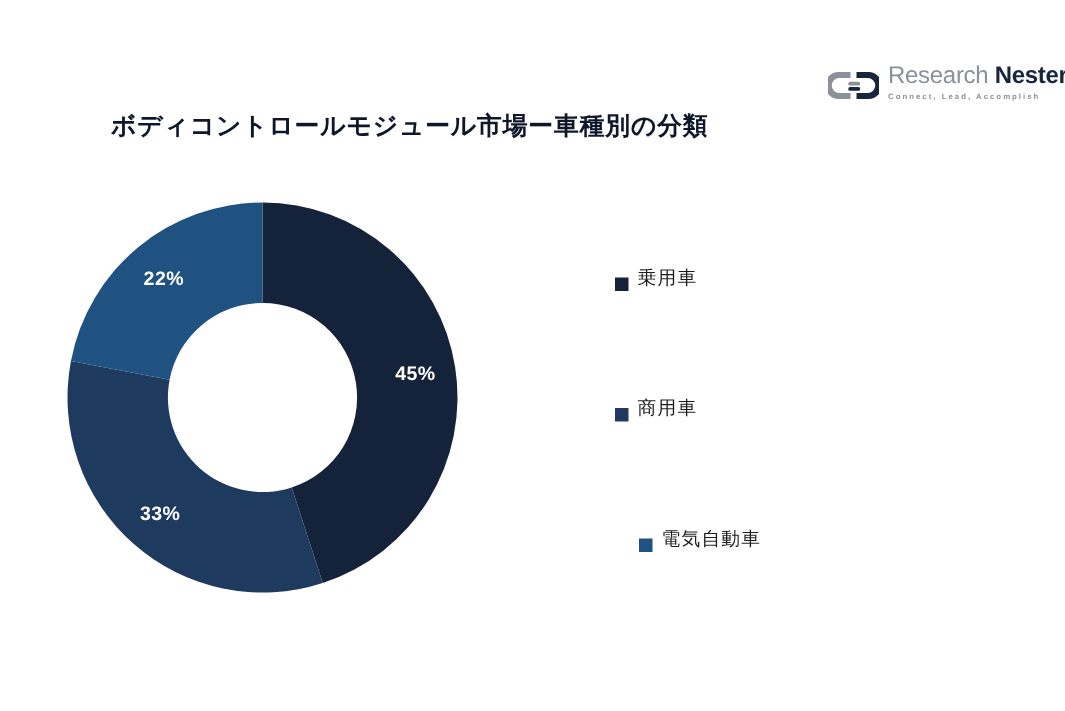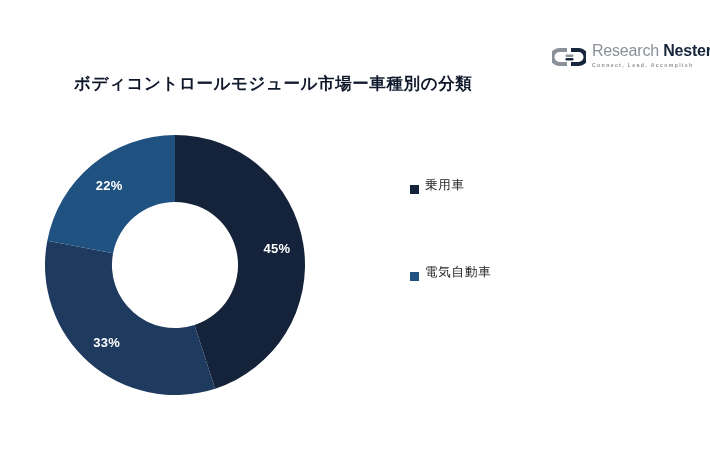--- a/index.html
+++ b/index.html
@@ -100,21 +100,21 @@
     left: 410px;
     top: 178px;
     width: 190px;
   }
   .legend-item {
     display: flex;
     align-items: flex-end;
     height: 16px;
     margin-bottom: 71px;
   }
-  .legend-item:last-child { margin-bottom: 0; }
+  .legend-item:last-child { margin-bottom: 0; margin-left: 16px; }
   .legend-swatch {
     width: 9px;
     height: 9px;
     flex: 0 0 auto;
     margin-right: 6px;
   }
   .legend-label {
     font-size: 12.5px;
     font-weight: 400;
     color: #1c1c1c;
@@ -154,16 +154,20 @@
       </g>
   </svg>
 </div>
 
 <div id="chart-legend">
     <div class="legend-item">
       <span class="legend-swatch" style="background: rgb(20, 34, 58);"></span>
       <span class="legend-label">乗用車</span>
     </div>
     <div class="legend-item">
+      <span class="legend-swatch" style="background: rgb(30, 58, 95);"></span>
+      <span class="legend-label">商用車</span>
+    </div>
+    <div class="legend-item">
       <span class="legend-swatch" style="background: rgb(31, 82, 128);"></span>
       <span class="legend-label">電気自動車</span>
     </div>
   </div>
 
 </body></html>

